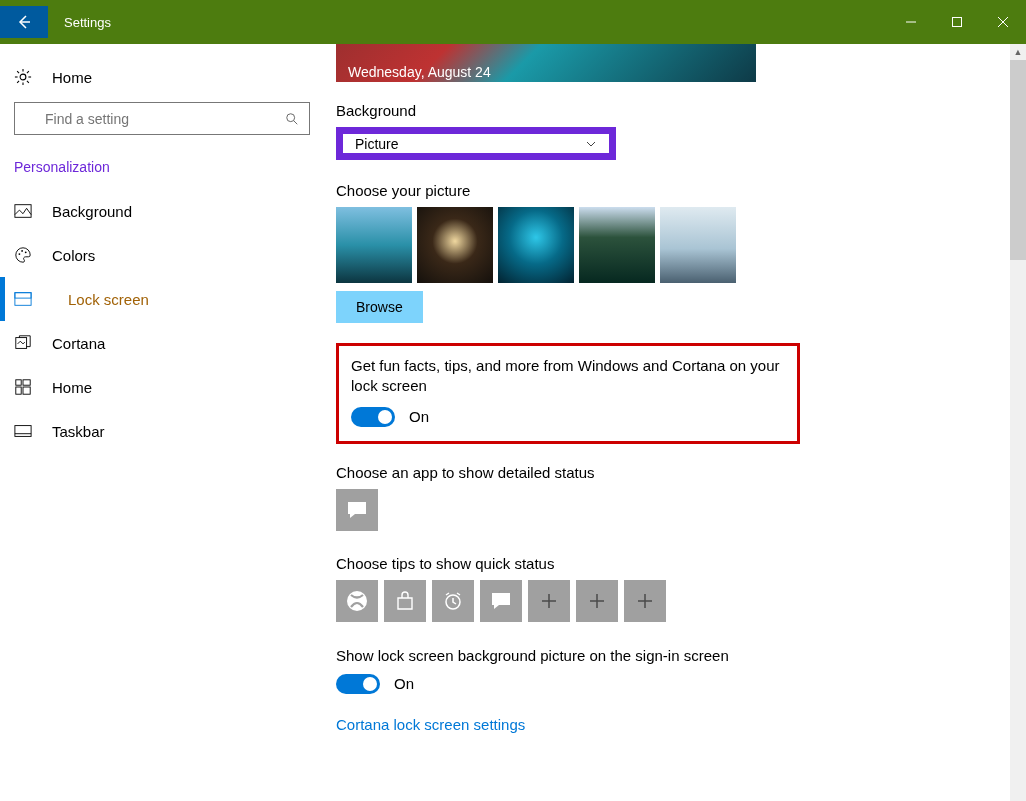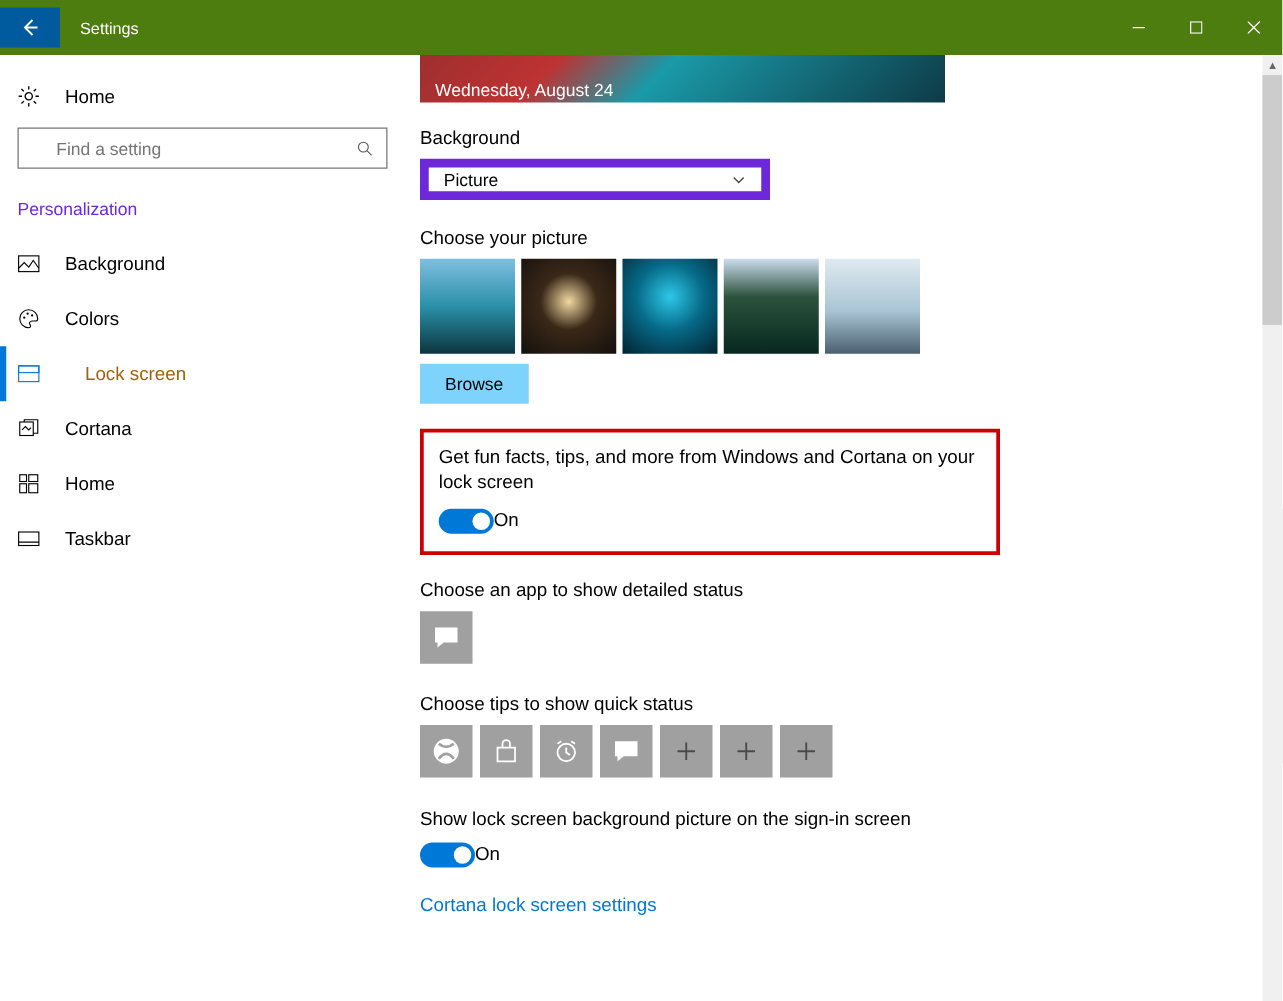--- a/index.html
+++ b/index.html
@@ -41,21 +41,21 @@
   .thumb-pic { width: 76px; height: 76px; background: #3a7; border: 0; }
   .t1{background:linear-gradient(180deg,#7fbfe0 0%,#2a90a8 50%,#0c3540 100%);}
   .t2{background:radial-gradient(circle at 50% 45%,#f0d8a0 0%,#3a2818 40%,#14100c 100%);}
   .t3{background:radial-gradient(circle at 50% 40%,#2ec7e8 0%,#066a88 45%,#022230 100%);}
   .t4{background:linear-gradient(180deg,#cde 0%,#2c523c 40%,#062820 100%);}
   .t5{background:linear-gradient(180deg,#dfeaf0 0%,#a9c4d4 55%,#4a6070 100%);}
   .browse-btn { background: #7dd3fc; border: none; padding: 8px 20px; font-size: 14px; margin-bottom: 20px; font-family: inherit; }
   
   .highlight-box { border: 3px solid #cc0000; padding: 10px 12px 14px 12px; width: 464px; margin-bottom: 20px;}
   .setting-desc { font-size: 15px; margin-bottom: 10px; line-height: 1.35;}
-  .toggle-row { display: flex; align-items: center; }
+  .toggle-row { display: flex; align-items: center; gap: 14px; }
   .toggle { width: 44px; height: 20px; border-radius: 10px; background: #0078d7; position: relative; }
   .toggle::after { content: ""; position: absolute; right: 3px; top: 3px; width: 14px; height: 14px; background: #fff; border-radius: 50%; }
   .toggle-label { font-size: 15px; }
   
   .app-slot { width: 42px; height: 42px; background: #a0a0a0; display: flex; align-items: center; justify-content: center; }
   .app-slots-row { display: flex; gap: 6px; margin-bottom: 24px; margin-top: 8px; }
   .plus-slot svg line { stroke: #4a4a4a; stroke-width: 1.5; }
   
   .link { color: #0078d7; font-size: 15px; }
 </style>

